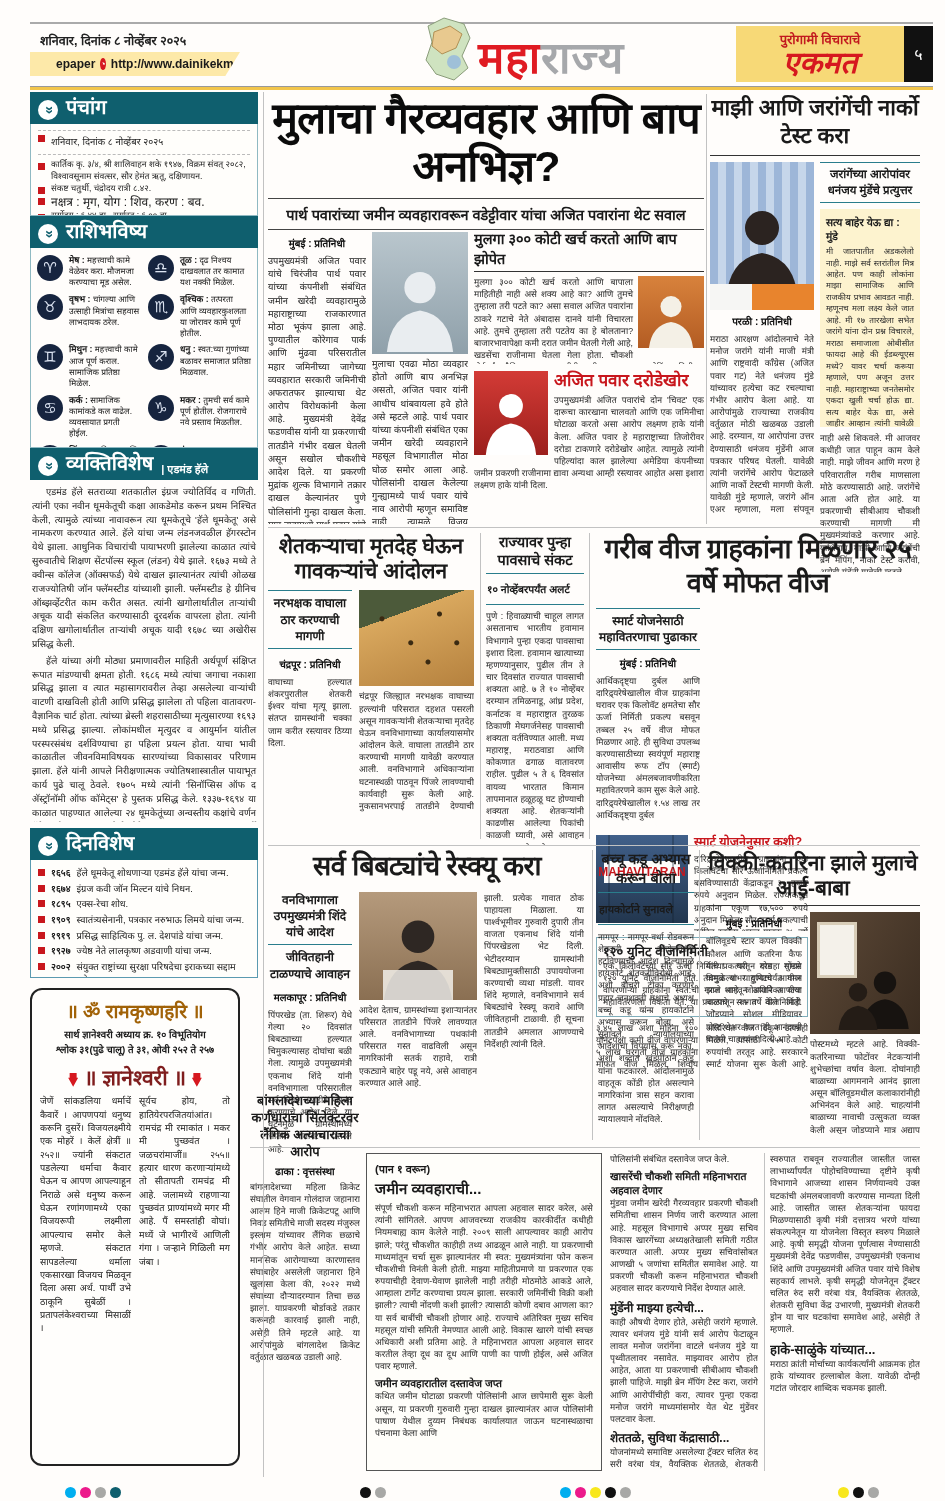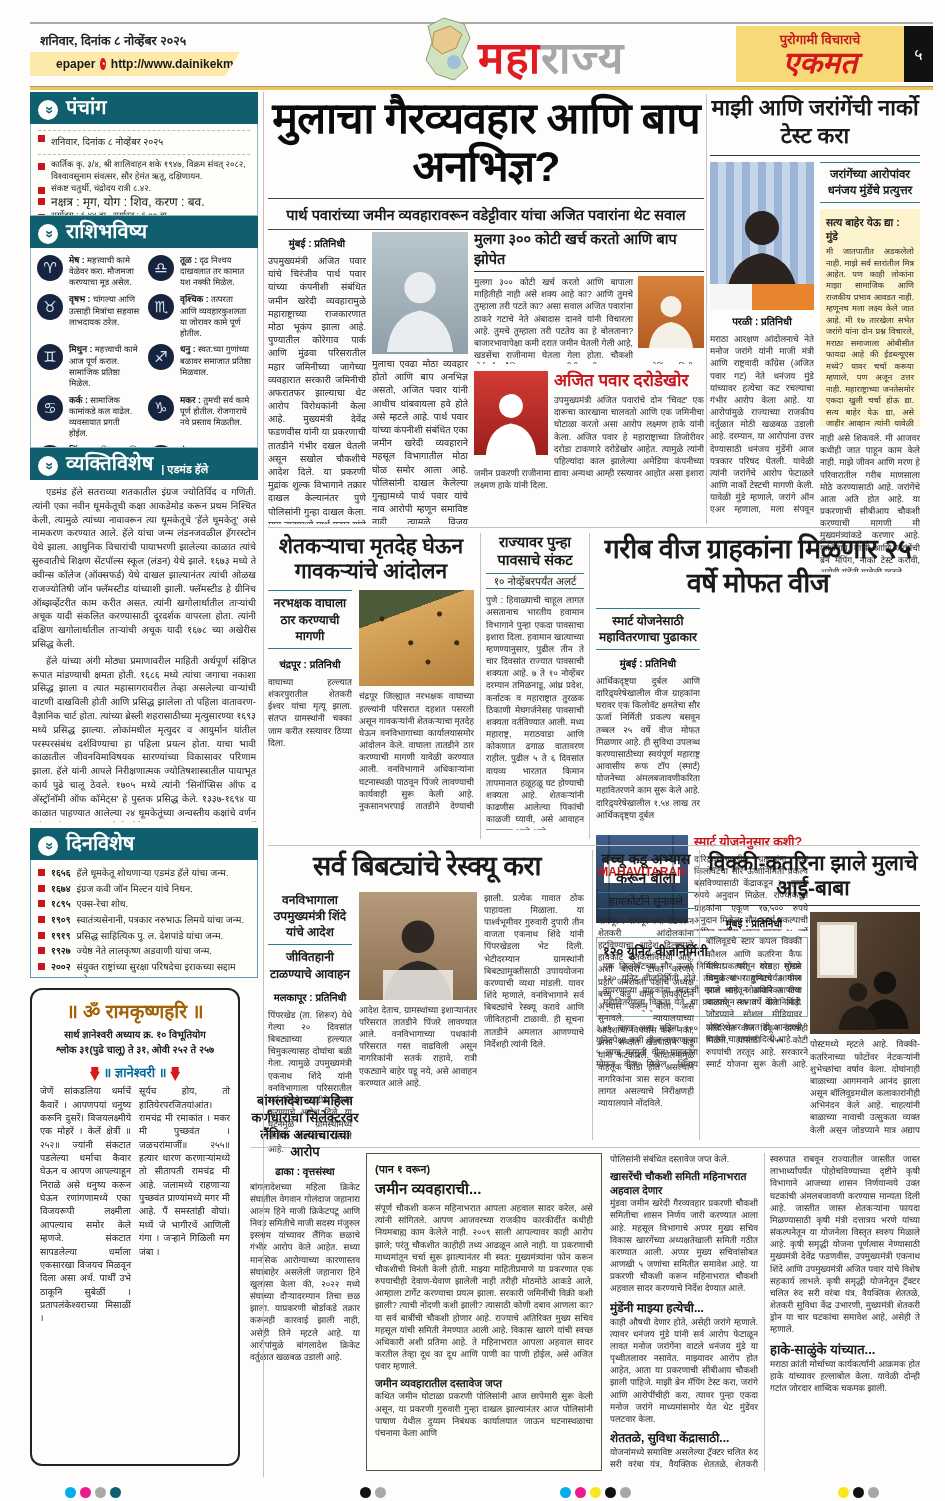--- a/index.html
+++ b/index.html
@@ -54,35 +54,35 @@
   .rashi-txt b { font-size:8.8px; }
   .vyakti-body p { text-align:justify; font-size:9.4px; line-height:1.47; text-indent:14px; margin-bottom:3px; }
   .din-item { display:flex; gap:6px; font-size:9.4px; line-height:1.45; margin-bottom:2px; text-align:left; }
   .din-item .sq { width:7px; height:7px; background:#c8171d; margin-top:3px; flex:0 0 auto; }
   .din-item b { flex:0 0 auto; }
   .ram-box { border:2px solid #222; border-radius:12px; margin-top:10px; padding:8px 8px 6px; width:210px; background:#fffefc; }
   .ram-title { text-align:center; font-size:19px; font-weight:bold; color:#a16207; }
   .ram-sub { text-align:center; font-size:9.8px; font-weight:bold; line-height:1.5; margin:4px 0 6px; }
   .ram-cols { display:flex; gap:8px; }
   .ram-col { width:50%; font-size:9.2px; line-height:1.45; text-align:justify; }
-  .dny-logo { color:#0369a1; font-weight:bold; font-size:13px; text-align:center; margin-bottom:4px; }
+  .dny-logo { color:#7f1d1d; font-weight:bold; font-size:21px; text-align:center; margin-bottom:4px; }
   .dny-ico { display:inline-block; width:10px; height:14px; background:#d6181f;
              clip-path:polygon(50% 100%,0 35%,15% 35%,15% 0,85% 0,85% 35%,100% 35%); vertical-align:middle; }
 
   
   .lead-h1 { font-size:43px; line-height:1.12; font-weight:bold; text-align:center; color:#0b0b0b; letter-spacing:-1px; }
   .deck { font-size:14.5px; font-weight:bold; text-align:center; padding:5px 0;
           border-top:1.5px solid #444; border-bottom:1.5px solid #444; margin-top:8px; }
   .photo { position:relative; overflow:hidden; background:#cfd6da; }
   .photo svg.sil { position:absolute; bottom:-4px; left:50%; transform:translateX(-50%); }
   .story-box-title { font-size:14.5px; font-weight:bold; border-bottom:1.5px solid #333; padding-bottom:3px; margin-bottom:4px; }
   .red-h { color:#c8171d; font-size:17px; font-weight:bold; margin-bottom:3px; }
   .kickbar { font-weight:bold; text-align:center; font-size:11.5px; line-height:1.35;
              border-top:1.5px solid #2a7d8c; border-bottom:1.5px solid #2a7d8c; padding:4px 1px; }
-  .kickbar2 { font-weight:normal; text-align:center; font-size:12.5px; border-bottom:1.5px solid #2a7d8c; padding:0 1px; }
+  .kickbar2 { font-weight:bold; text-align:left; font-size:12.5px; border-bottom:1.5px solid #2a7d8c; padding:8px 1px; }
   .quote-box { background:#fdf3cf; padding:6px 6px; margin-top:6px; }
   .quote-box .qh { font-weight:bold; font-size:10.5px; margin-bottom:3px; }
   .mid-h { font-size:21px; font-weight:bold; text-align:center; line-height:1.2; }
   .big-h { font-size:27px; font-weight:bold; text-align:center; line-height:1.25; letter-spacing:-0.5px; }
   .sub-h { font-weight:bold; text-align:center; font-size:12px; line-height:1.35; }
   .bold-inl { font-weight:bold; font-size:10.5px; margin-top:4px; }
   .box-frame { border:1.5px solid #555; padding:7px 8px; background:#fffefa; }
   .unit-box { border:1px solid #7fadba; padding:4px 6px; margin-top:6px; }
   .two-col { column-count:2; column-gap:8px; }
   .dot { display:inline-block; width:11px; height:11px; border-radius:50%; margin-right:4px; }

